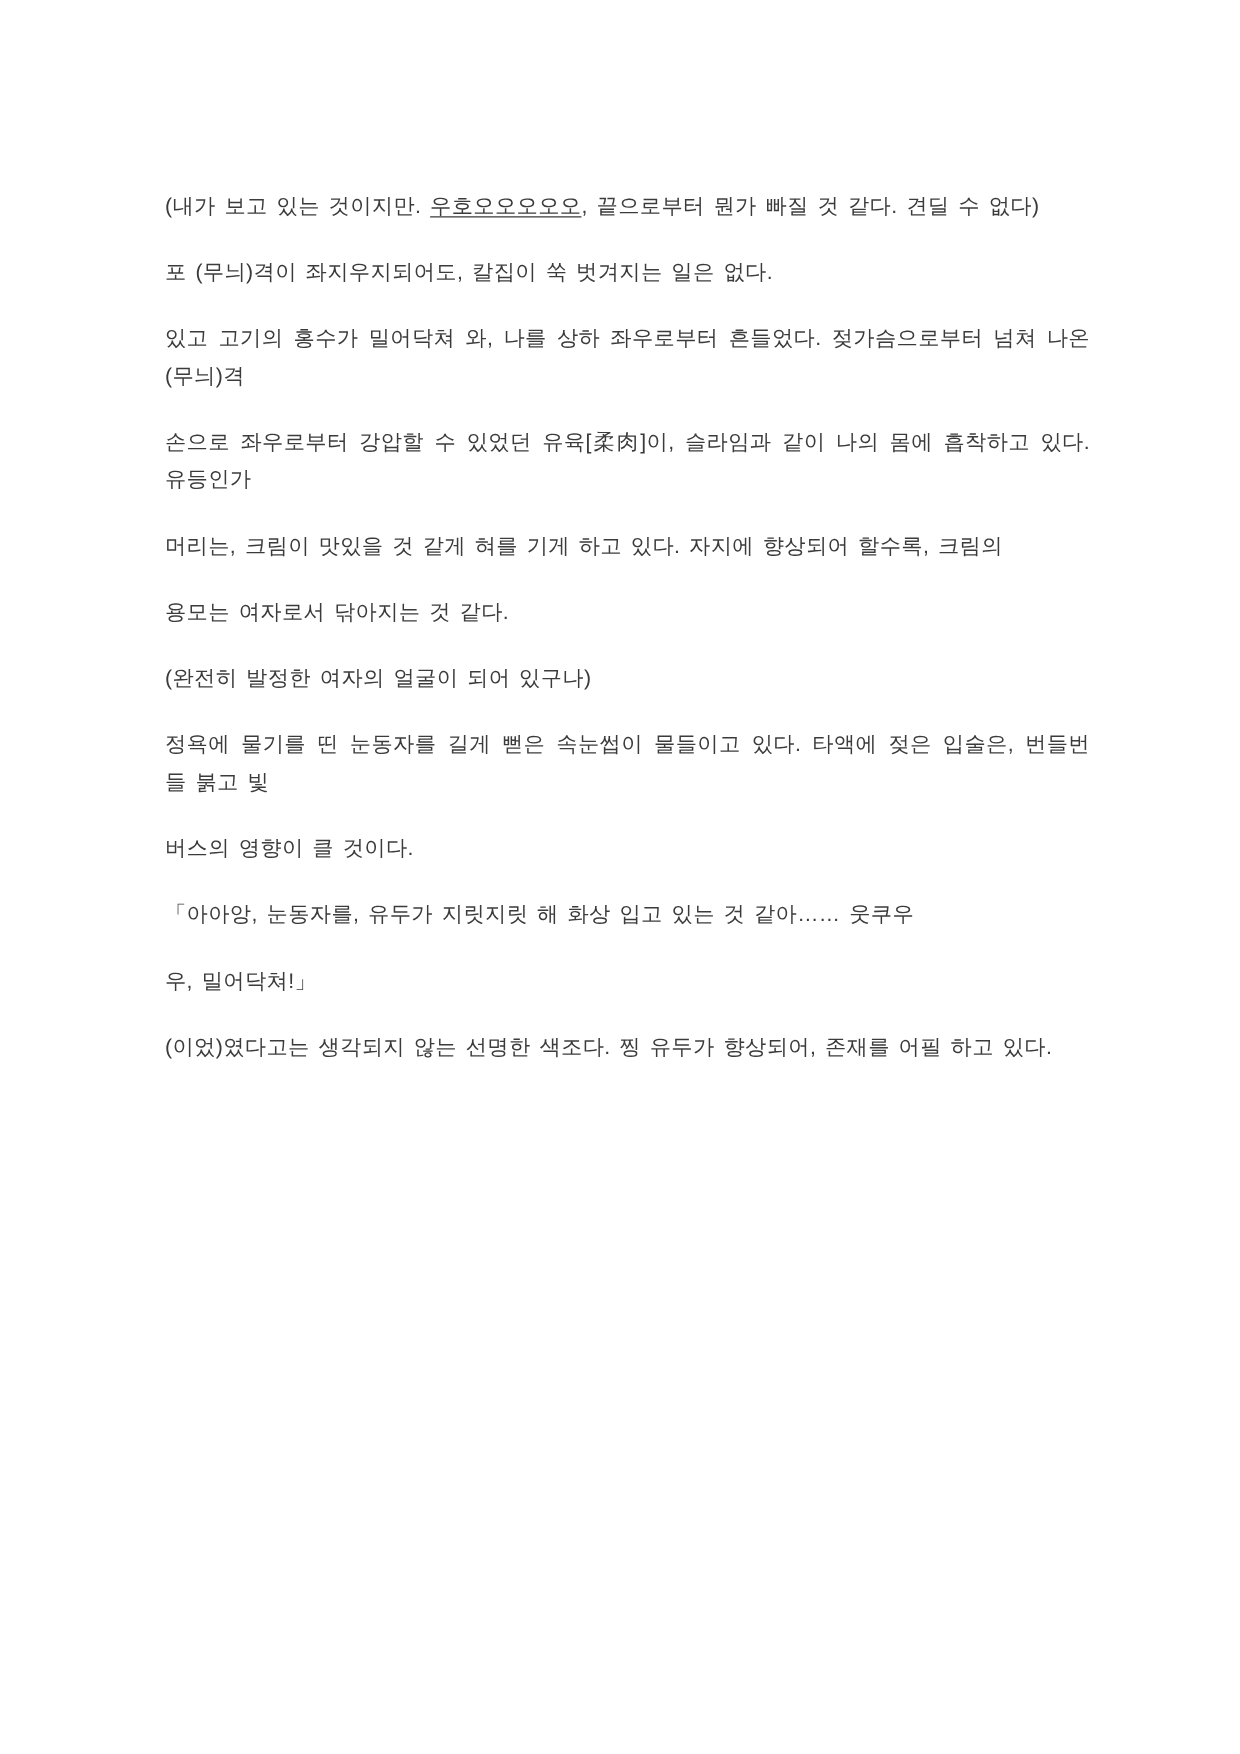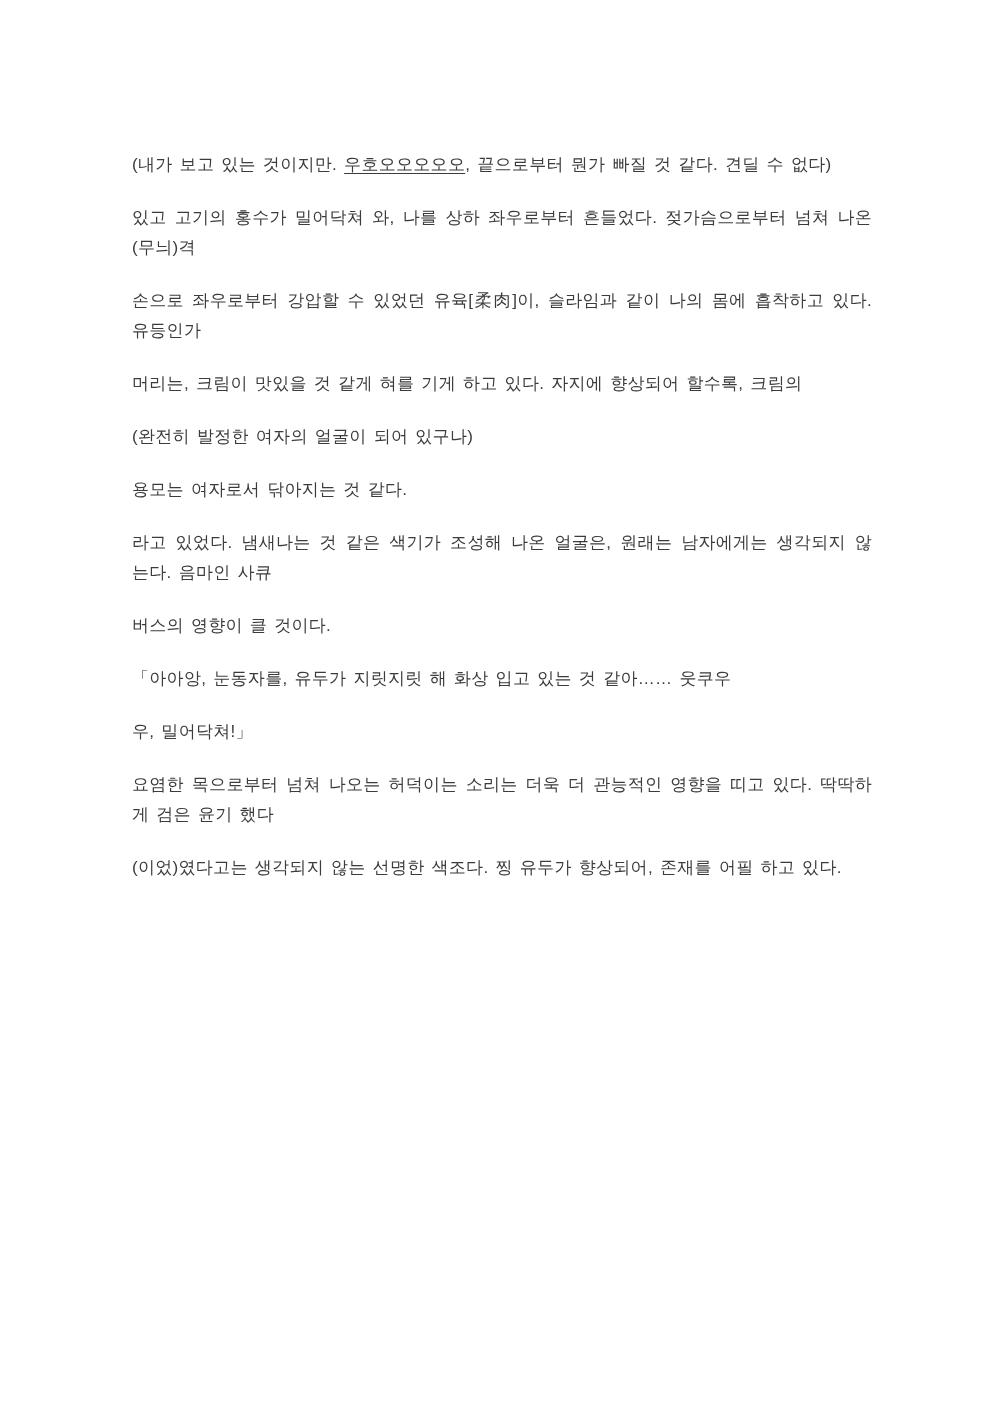--- a/index.html
+++ b/index.html
@@ -36,25 +36,25 @@
     text-underline-offset: 3px;
   }
 </style>
 </head>
 <body>
 
 <div class="page">
 
   <p class="para"><span>(내가 보고 있는 것이지만. </span><span class="underlined">우호오오오오오</span><span>, 끝으로부터 뭔가 빠질 것 같다. 견딜 수 없다)</span></p>
 
+  <p class="para">포 (무늬)격이 좌지우지되어도, 칼집이 쑥 벗겨지는 일은 없다.</p>
   <p class="para">있고 고기의 홍수가 밀어닥쳐 와, 나를 상하 좌우로부터 흔들었다. 젖가슴으로부터 넘쳐 나온 (무늬)격</p>
   <p class="para">손으로 좌우로부터 강압할 수 있었던 유육[柔肉]이, 슬라임과 같이 나의 몸에 흡착하고 있다. 유등인가</p>
   <p class="para">머리는, 크림이 맛있을 것 같게 혀를 기게 하고 있다. 자지에 향상되어 할수록, 크림의</p>
+  <p class="para">용모는 여자로서 닦아지는 것 같다.</p>
   <p class="para">(완전히 발정한 여자의 얼굴이 되어 있구나)</p>
-  <p class="para">용모는 여자로서 닦아지는 것 같다.</p>
-  <p class="para">라고 있었다. 냄새나는 것 같은 색기가 조성해 나온 얼굴은, 원래는 남자에게는 생각되지 않 는다. 음마인 사큐</p>
+  <p class="para">정욕에 물기를 띤 눈동자를 길게 뻗은 속눈썹이 물들이고 있다. 타액에 젖은 입술은, 번들번 들 붉고 빛</p>
   <p class="para">버스의 영향이 클 것이다.</p>
   <p class="para">「아아앙, 눈동자를, 유두가 지릿지릿 해 화상 입고 있는 것 같아…… 웃쿠우</p>
   <p class="para">우, 밀어닥쳐!」</p>
-  <p class="para">요염한 목으로부터 넘쳐 나오는 허덕이는 소리는 더욱 더 관능적인 영향을 띠고 있다. 딱딱하 게 검은 윤기 했다</p>
   <p class="para">(이었)였다고는 생각되지 않는 선명한 색조다. 찡 유두가 향상되어, 존재를 어필 하고 있다.</p>
 
 </div>
 
 </body></html>

